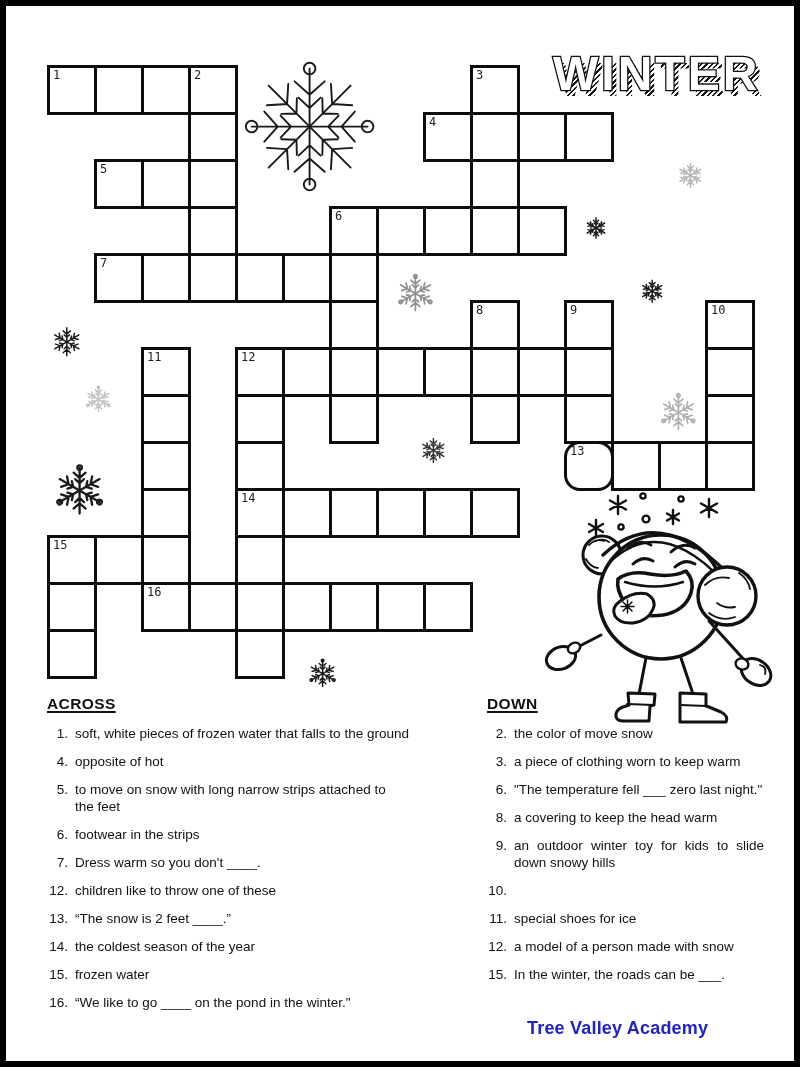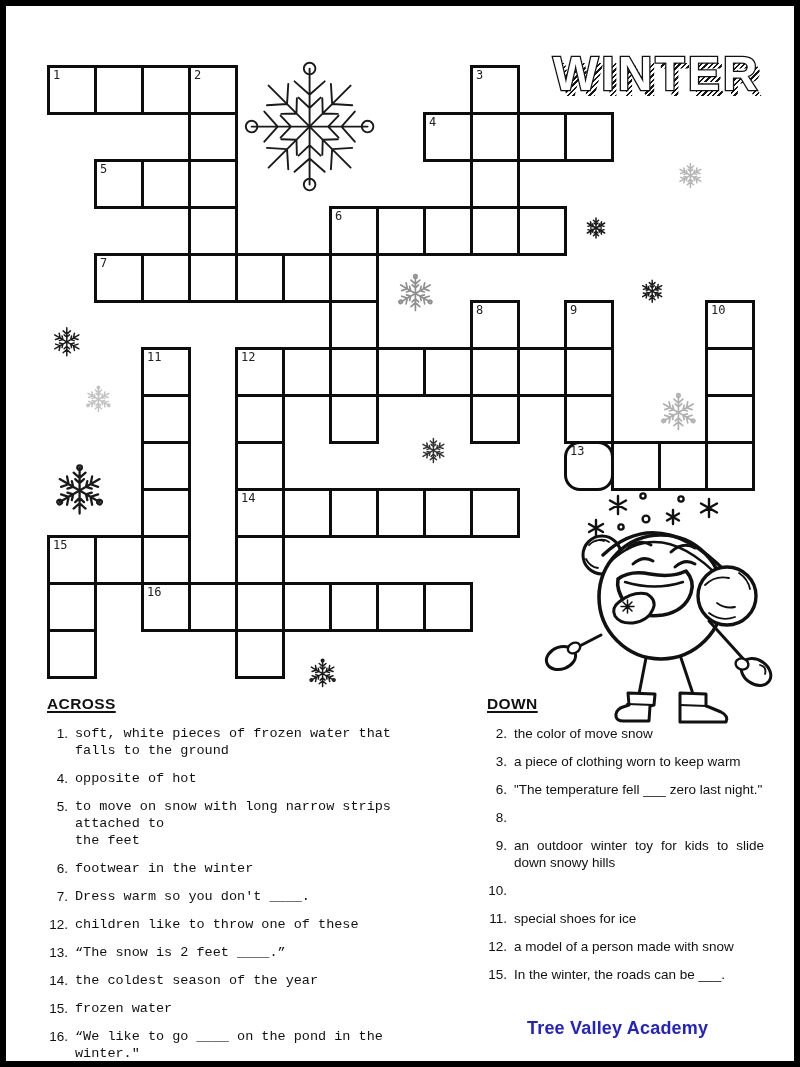--- a/index.html
+++ b/index.html
@@ -48,21 +48,21 @@
   .clues h2{
     margin:0 0 12px 0;font-size:15.5px;font-weight:700;letter-spacing:.4px;
     text-decoration:underline;text-decoration-thickness:2px;text-underline-offset:2px;
   }
   .clues ol{list-style:none;margin:0;padding:0;}
   .clues li{display:flex;margin:0 0 11px 0;font-size:13.5px;line-height:17px;}
   .clue-num{flex:0 0 27px;text-align:right;margin-right:7px;}
   .clue-text{flex:0 1 auto;}
   .across-sec{left:41px;top:695px;width:385px;}
   .across-sec h2{margin-left:6px;}
-  .across-sec .clue-text{width:340px;white-space:pre-line;font-family:Liberation Mono, monospace;}
+  .across-sec .clue-text{width:340px;white-space:pre-line;}
   .down-sec{left:480px;top:695px;width:290px;}
   .down-sec h2{margin-left:7px;}
   .down-sec .clue-text{width:250px;text-align:justify;}
 
   
   .brand{
     position:absolute;left:527px;top:1018px;z-index:6;
     font-size:18px;font-weight:700;letter-spacing:.2px;white-space:nowrap;
   }
 </style>
@@ -484,21 +484,21 @@
           <span class="clue-num">4.</span>
           <span class="clue-text">opposite of hot</span>
         </li>
         <li>
           <span class="clue-num">5.</span>
           <span class="clue-text">to move on snow with long narrow strips attached to
 the feet</span>
         </li>
         <li>
           <span class="clue-num">6.</span>
-          <span class="clue-text">footwear in the winter</span>
+          <span class="clue-text">footwear in the strips</span>
         </li>
         <li>
           <span class="clue-num">7.</span>
           <span class="clue-text">Dress warm so you don't ____.</span>
         </li>
         <li>
           <span class="clue-num">12.</span>
           <span class="clue-text">children like to throw one of these</span>
         </li>
         <li>
@@ -530,20 +530,21 @@
         <li>
           <span class="clue-num">3.</span>
           <span class="clue-text">a piece of clothing worn to keep warm</span>
         </li>
         <li>
           <span class="clue-num">6.</span>
           <span class="clue-text">"The temperature fell ___ zero last night."</span>
         </li>
         <li>
           <span class="clue-num">8.</span>
+          <span class="clue-text">a covering to keep the head warm</span>
         </li>
         <li>
           <span class="clue-num">9.</span>
           <span class="clue-text">an outdoor winter toy for kids to slide down snowy hills</span>
         </li>
         <li>
           <span class="clue-num">10.</span>
         </li>
         <li>
           <span class="clue-num">11.</span>

